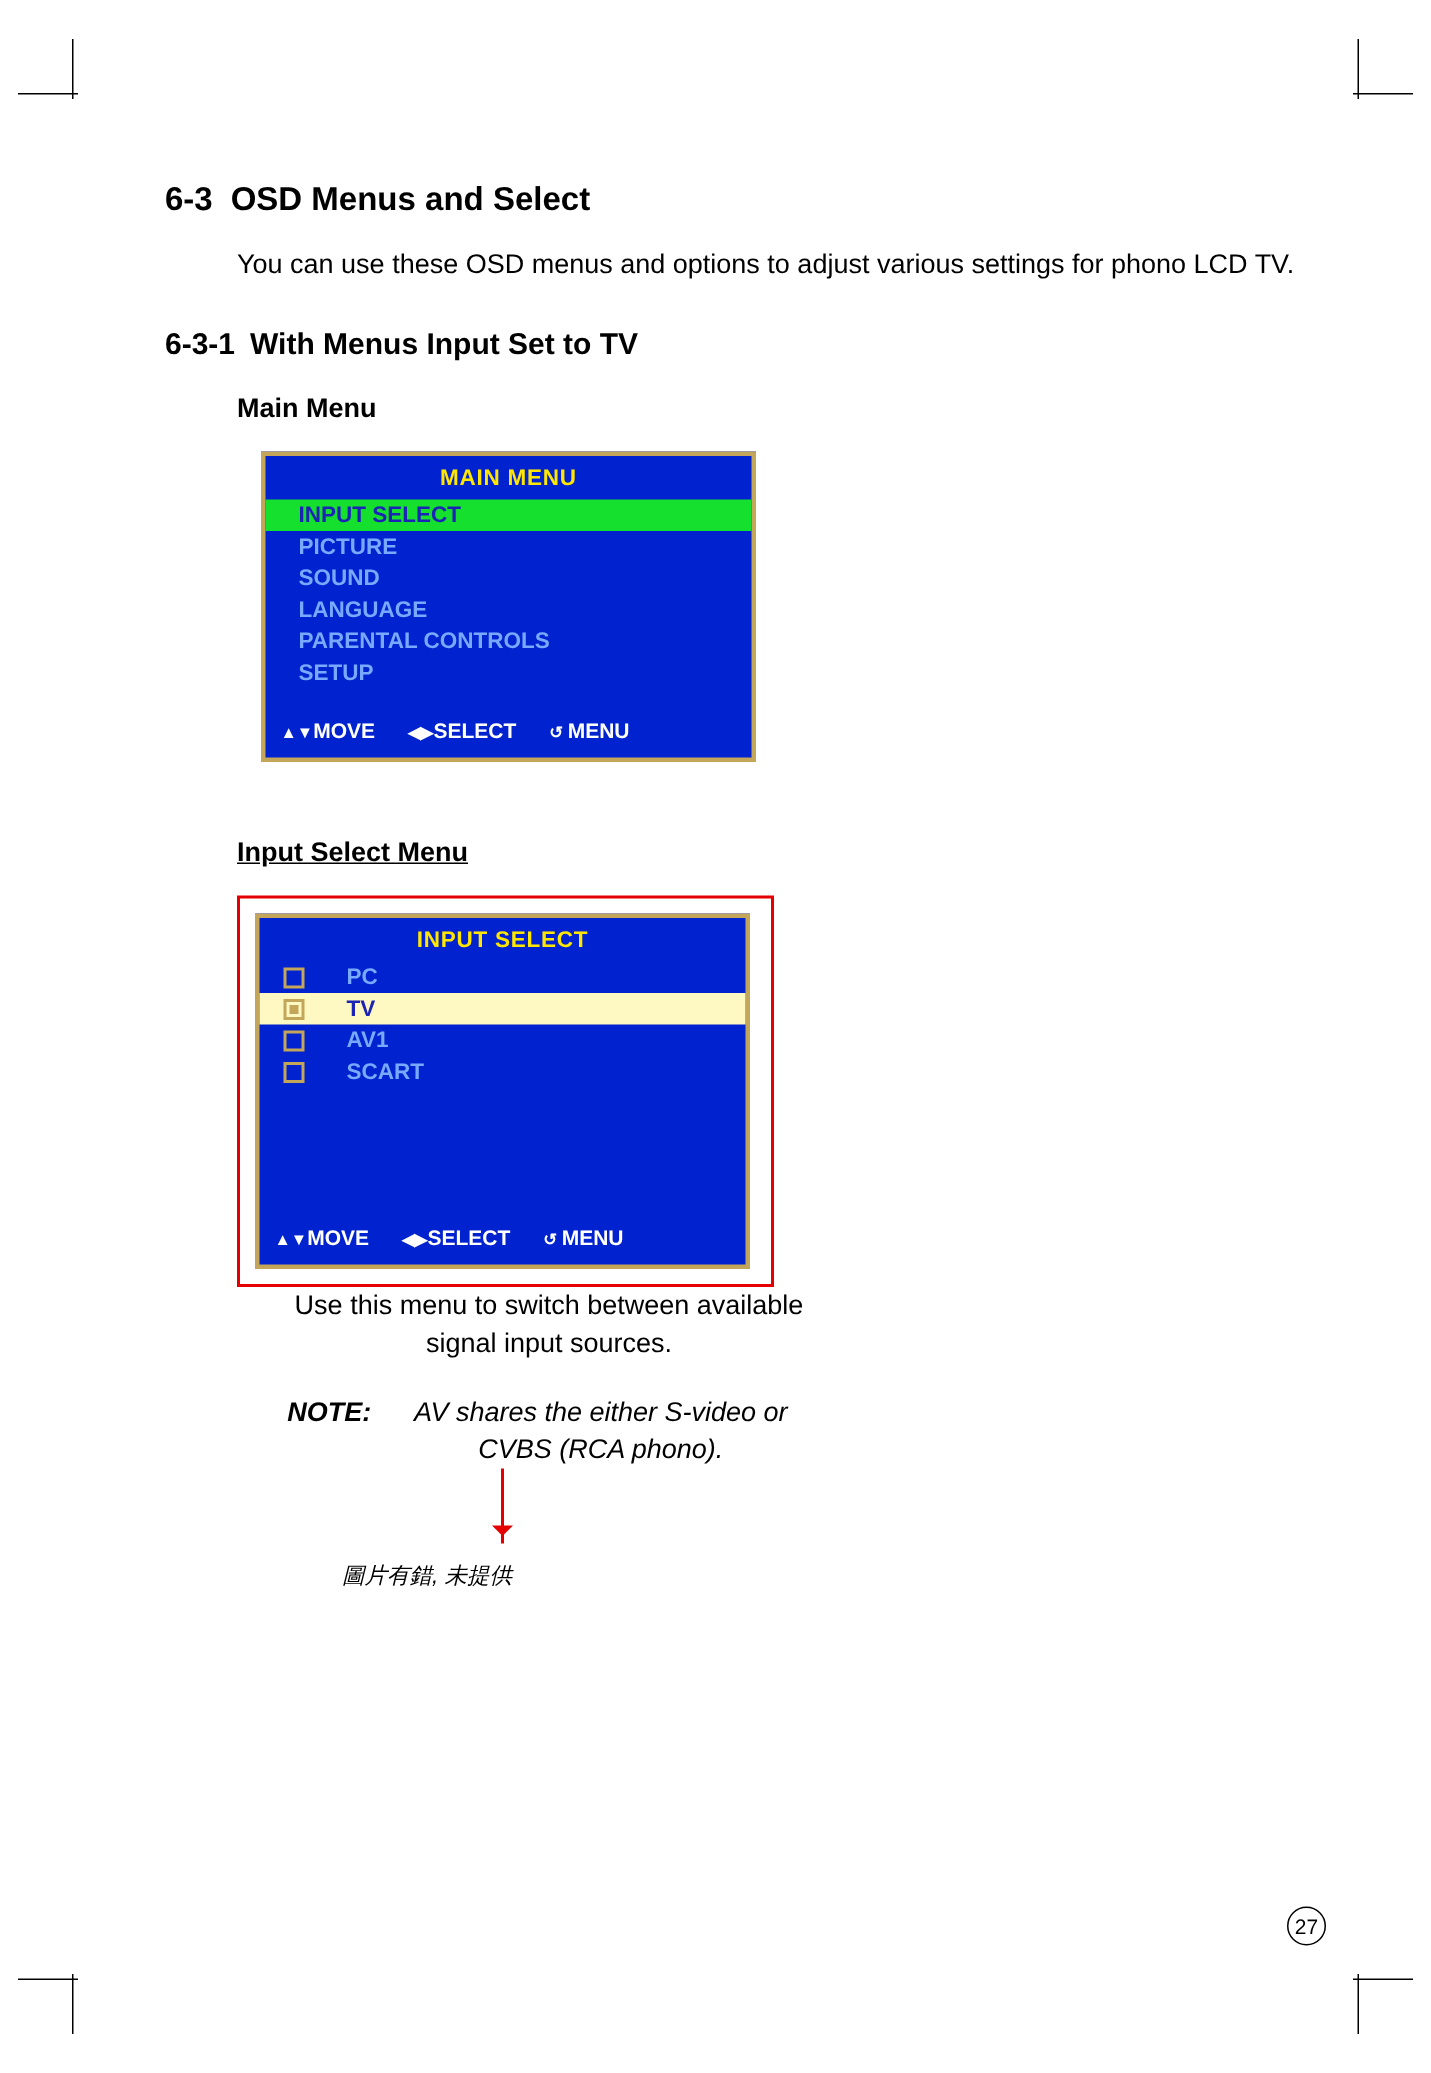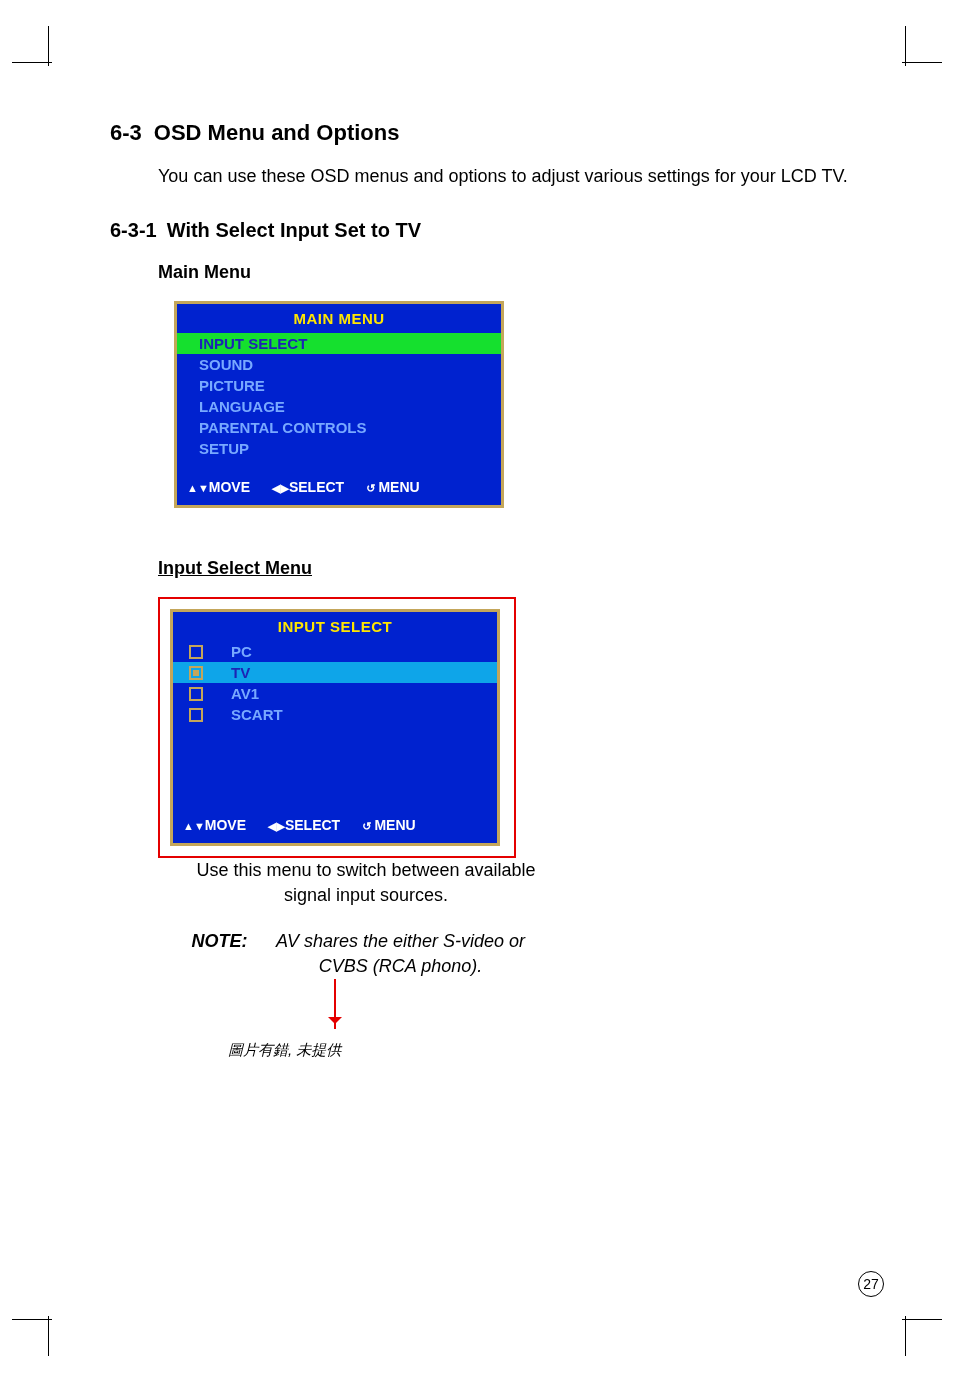--- a/index.html
+++ b/index.html
@@ -93,21 +93,21 @@
   .osd-footer .tri { font-size: 11px; }
 
   
   .osd-check-row {
     display: flex;
     align-items: center;
     padding: 2px 0 2px 16px;
     color: #78a9ff;
     gap: 28px;
   }
-  .osd-check-row.sel { background: #0ea5e9; color: #1c24b5; }
+  .osd-check-row.sel { background: #fef9c3; color: #1c24b5; }
   .chk {
     width: 14px; height: 14px;
     border: 2px solid #c4a65a;
     display: inline-block;
     position: relative;
   }
   .chk.filled::after {
     content: "";
     position: absolute;
     inset: 2px;
@@ -190,38 +190,38 @@
   <div class="h" style="left:0; bottom:36px;"></div>
 </div>
 <div class="crop" style="right:12px; bottom:26px;">
   <div class="v" style="right:36px; bottom:0;"></div>
   <div class="h" style="right:0; bottom:36px;"></div>
 </div>
 
 <div class="content">
 
   <div class="h-section">
-    <span class="num">6-3</span><span>OSD Menu and Options</span>
-  </div>
-
-  <div class="body-text">You can use these OSD menus and options to adjust various settings for your LCD TV.</div>
+    <span class="num">6-3</span><span>OSD Menus and Select</span>
+  </div>
+
+  <div class="body-text">You can use these OSD menus and options to adjust various settings for phono LCD TV.</div>
 
   <div class="h-subsection">
-    <span class="num">6-3-1</span><span>With Select Input Set to TV</span>
+    <span class="num">6-3-1</span><span>With Menus Input Set to TV</span>
   </div>
 
   <div class="h-menu-label">Main Menu</div>
 
   <div class="osd-wrap">
     <div class="osd">
       <div class="osd-title">MAIN MENU</div>
       <div class="osd-items">
         <div class="osd-item sel">INPUT SELECT</div>
+        <div class="osd-item">PICTURE</div>
         <div class="osd-item">SOUND</div>
-        <div class="osd-item">PICTURE</div>
         <div class="osd-item">LANGUAGE</div>
         <div class="osd-item">PARENTAL CONTROLS</div>
         <div class="osd-item">SETUP</div>
       </div>
       <div class="osd-footer">
         <span><span class="tri">▲▼</span><span>MOVE</span></span>
         <span><span class="tri">◀▶</span><span>SELECT</span></span>
         <span><span class="tri">↺ </span><span>MENU</span></span>
       </div>
     </div>

